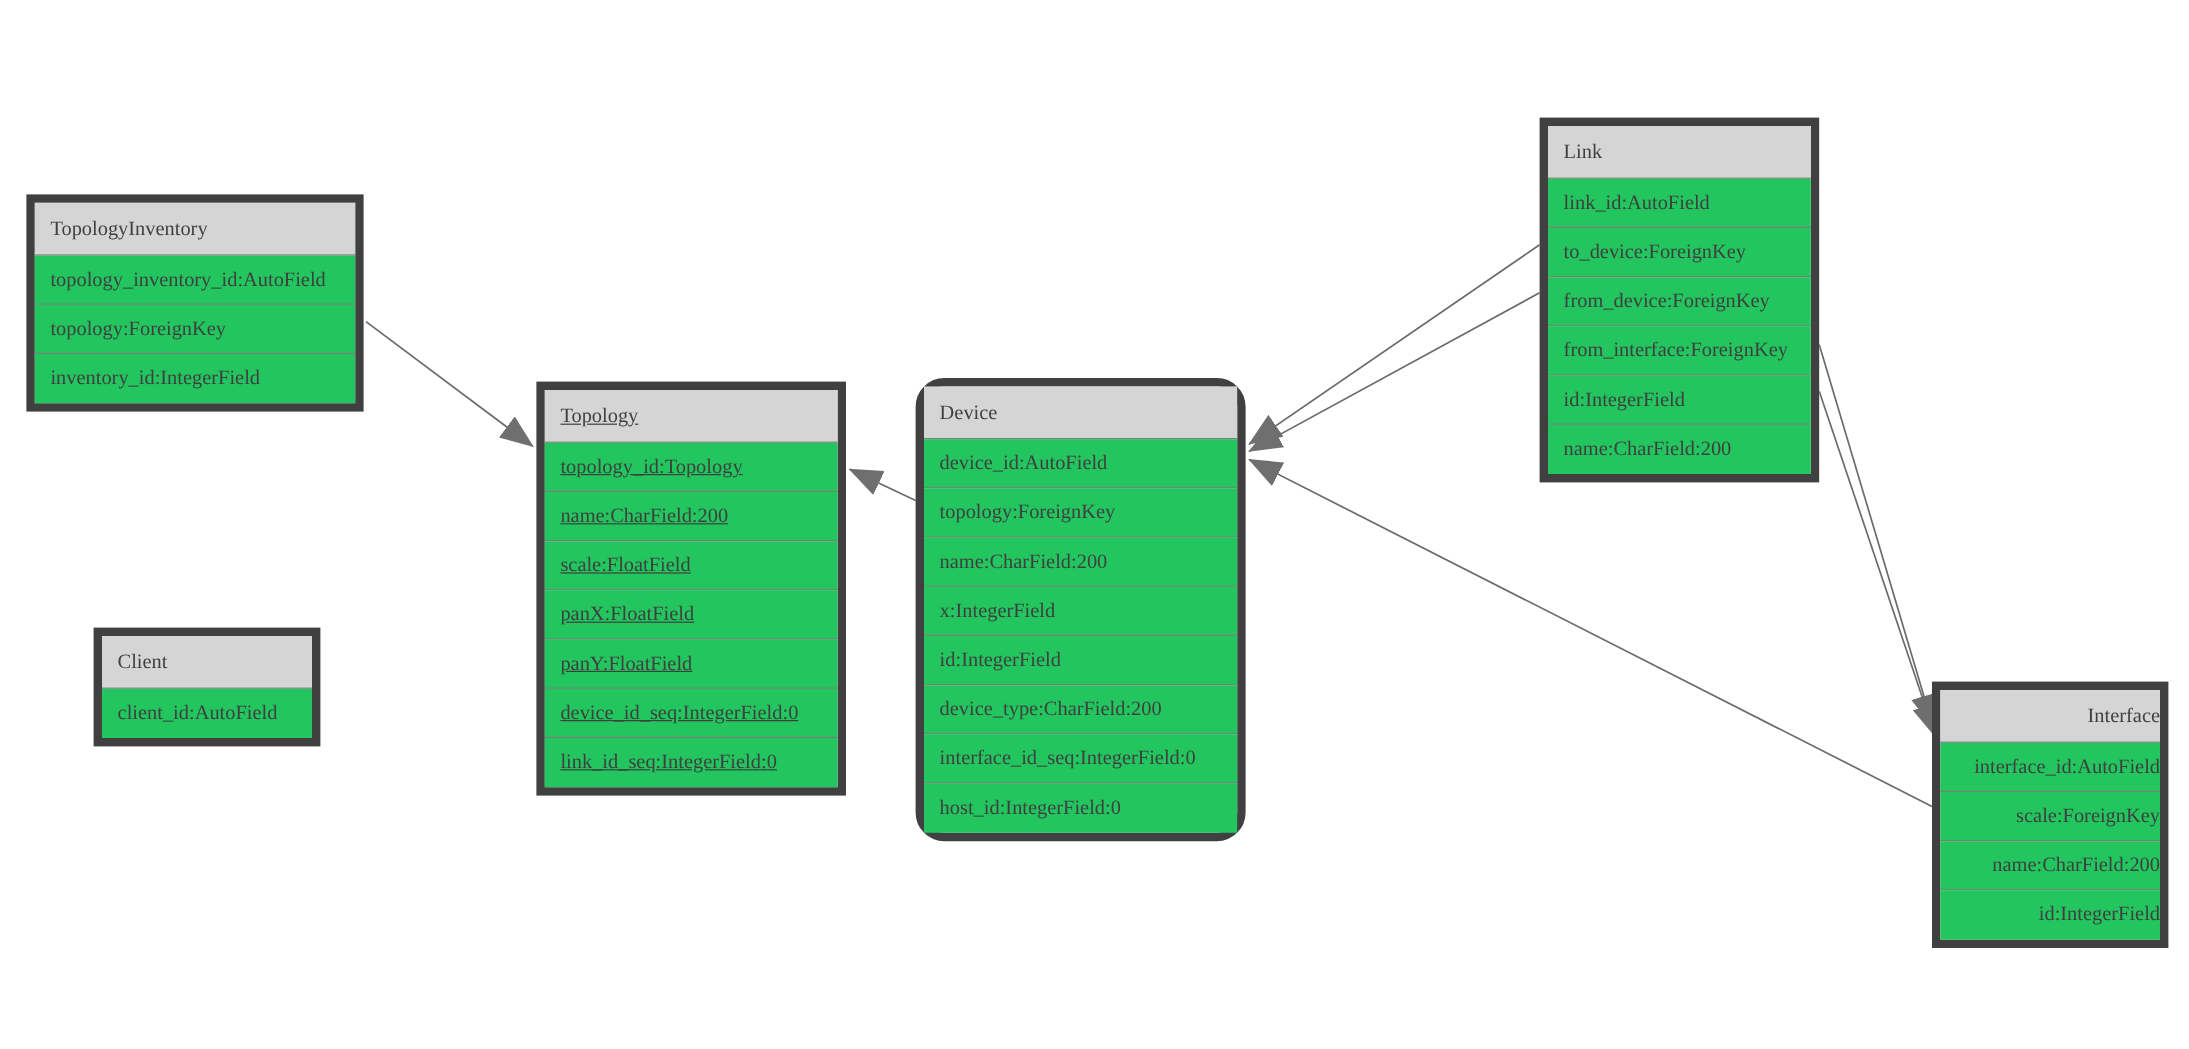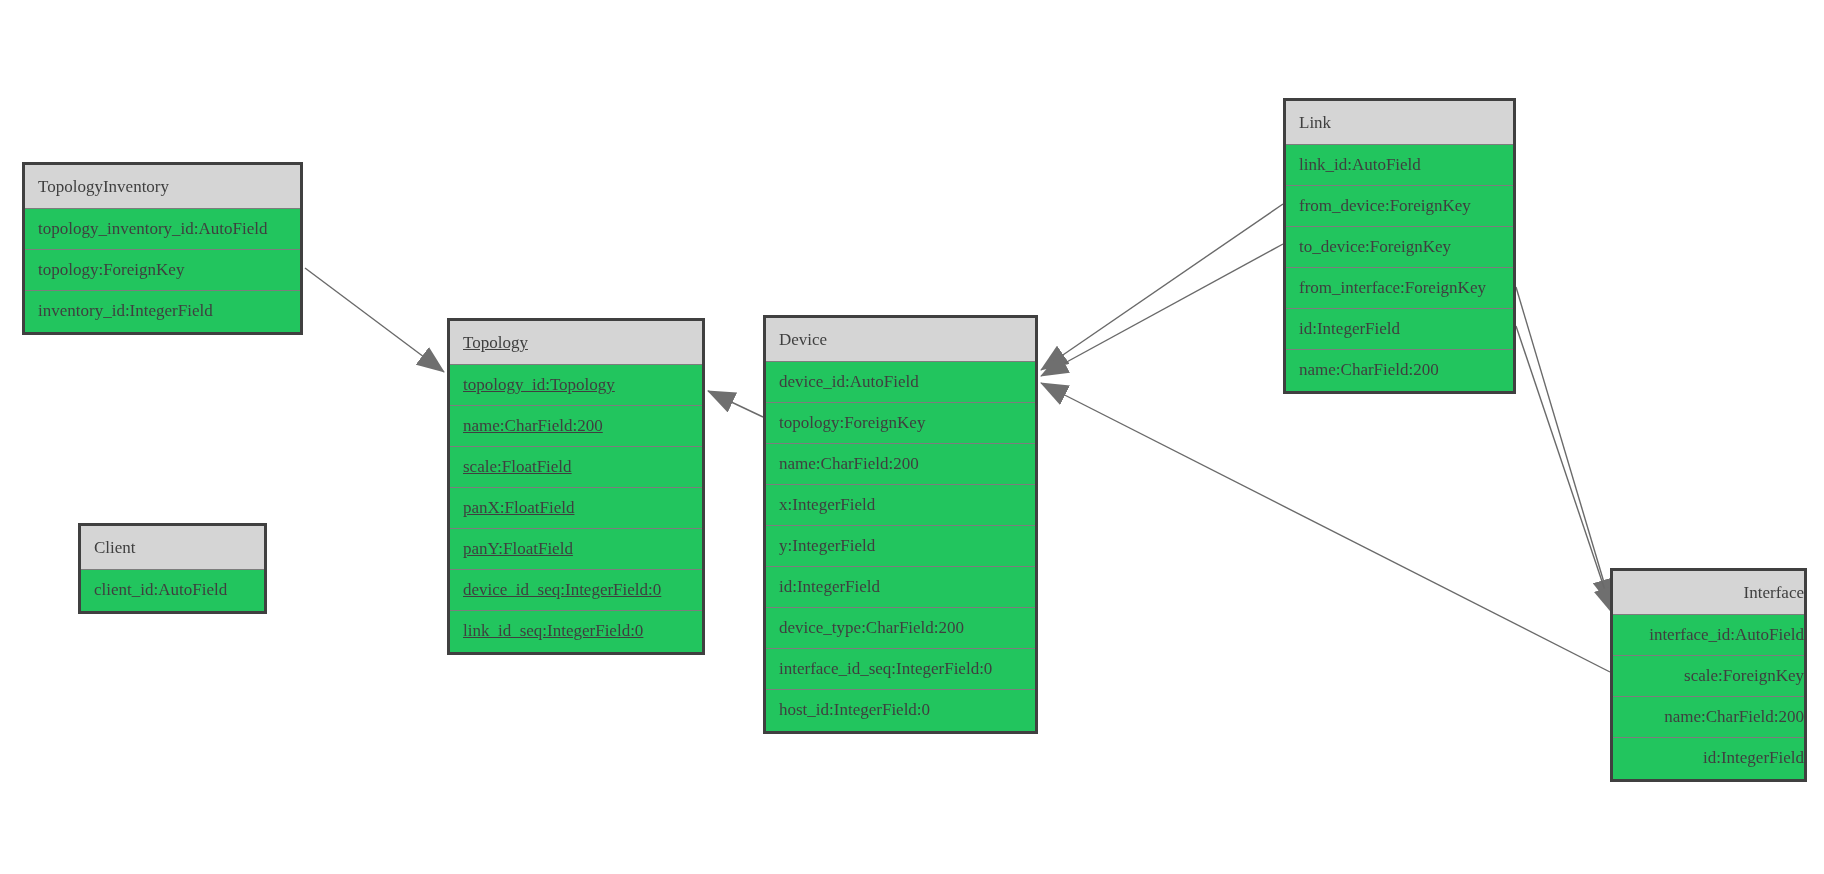--- a/index.html
+++ b/index.html
@@ -4,39 +4,39 @@
 <style>
   html,body { margin:0; padding:0; }
   body {
     width:1824px; height:874px; position:relative;
     background:#ffffff; overflow:hidden;
     font-family:"Liberation Serif","DejaVu Serif",serif;
   }
   #wires { position:absolute; left:0; top:0; width:1824px; height:874px; }
   .entity {
     position:absolute; box-sizing:border-box;
-    background:#ffffff; border:3px solid #404040;
+    background:#ffffff; border:7px solid #404040;
     color:#3f3f3f; font-size:17px;
   }
   .entity .hdr {
     box-sizing:border-box; height:44px; line-height:43px;
     background:#d5d5d5; border-bottom:1px solid #7d7d7d;
     padding-left:13px; white-space:nowrap; overflow:hidden;
   }
   .entity .row {
     box-sizing:border-box; height:41px; line-height:40px;
     border-bottom:1px solid #7d7d7d;
     padding-left:13px; white-space:nowrap; overflow:hidden;
     background:#22c55e;
   }
   .entity .row:last-child { border-bottom:none; }
   .e-topologyinventory { left:22px;   top:162px; width:281px; }
   .e-topology          { left:447px;  top:318px; width:258px;text-decoration:underline; }
   .e-client            { left:78px;   top:523px; width:189px; }
-  .e-device            { left:763px;  top:315px; width:275px; }
+  .e-device            { left:763px;  top:315px; width:275px;border-radius:24px; }
   .e-link              { left:1283px; top:98px;  width:233px; }
   .e-interface         { left:1610px; top:568px; width:197px;text-align:right; }
 </style>
 </head>
 <body>
 
 <svg id="wires" viewBox="0 0 1824 874" xmlns="http://www.w3.org/2000/svg">
   <defs>
     <marker id="arrow" viewBox="0 0 14 11" refX="13.5" refY="5.5" markerWidth="28" markerHeight="22" orient="auto" markerUnits="userSpaceOnUse">
       <path d="M0,0 L14,5.5 L0,11 z" fill="#6f6f6f"></path>
@@ -75,32 +75,31 @@
   <div class="hdr">Client</div>
   <div class="row">client_id:AutoField</div>
 </div>
 
 <div class="entity e-device">
   <div class="hdr">Device</div>
   <div class="row">device_id:AutoField</div>
   <div class="row">topology:ForeignKey</div>
   <div class="row">name:CharField:200</div>
   <div class="row">x:IntegerField</div>
-  <div class="row">y:IntegerField</div>
   <div class="row">id:IntegerField</div>
   <div class="row">device_type:CharField:200</div>
   <div class="row">interface_id_seq:IntegerField:0</div>
   <div class="row">host_id:IntegerField:0</div>
 </div>
 
 <div class="entity e-link">
   <div class="hdr">Link</div>
   <div class="row">link_id:AutoField</div>
+  <div class="row">to_device:ForeignKey</div>
   <div class="row">from_device:ForeignKey</div>
-  <div class="row">to_device:ForeignKey</div>
   <div class="row">from_interface:ForeignKey</div>
   <div class="row">id:IntegerField</div>
   <div class="row">name:CharField:200</div>
 </div>
 
 <div class="entity e-interface">
   <div class="hdr">Interface</div>
   <div class="row">interface_id:AutoField</div>
   <div class="row">scale:ForeignKey</div>
   <div class="row">name:CharField:200</div>

